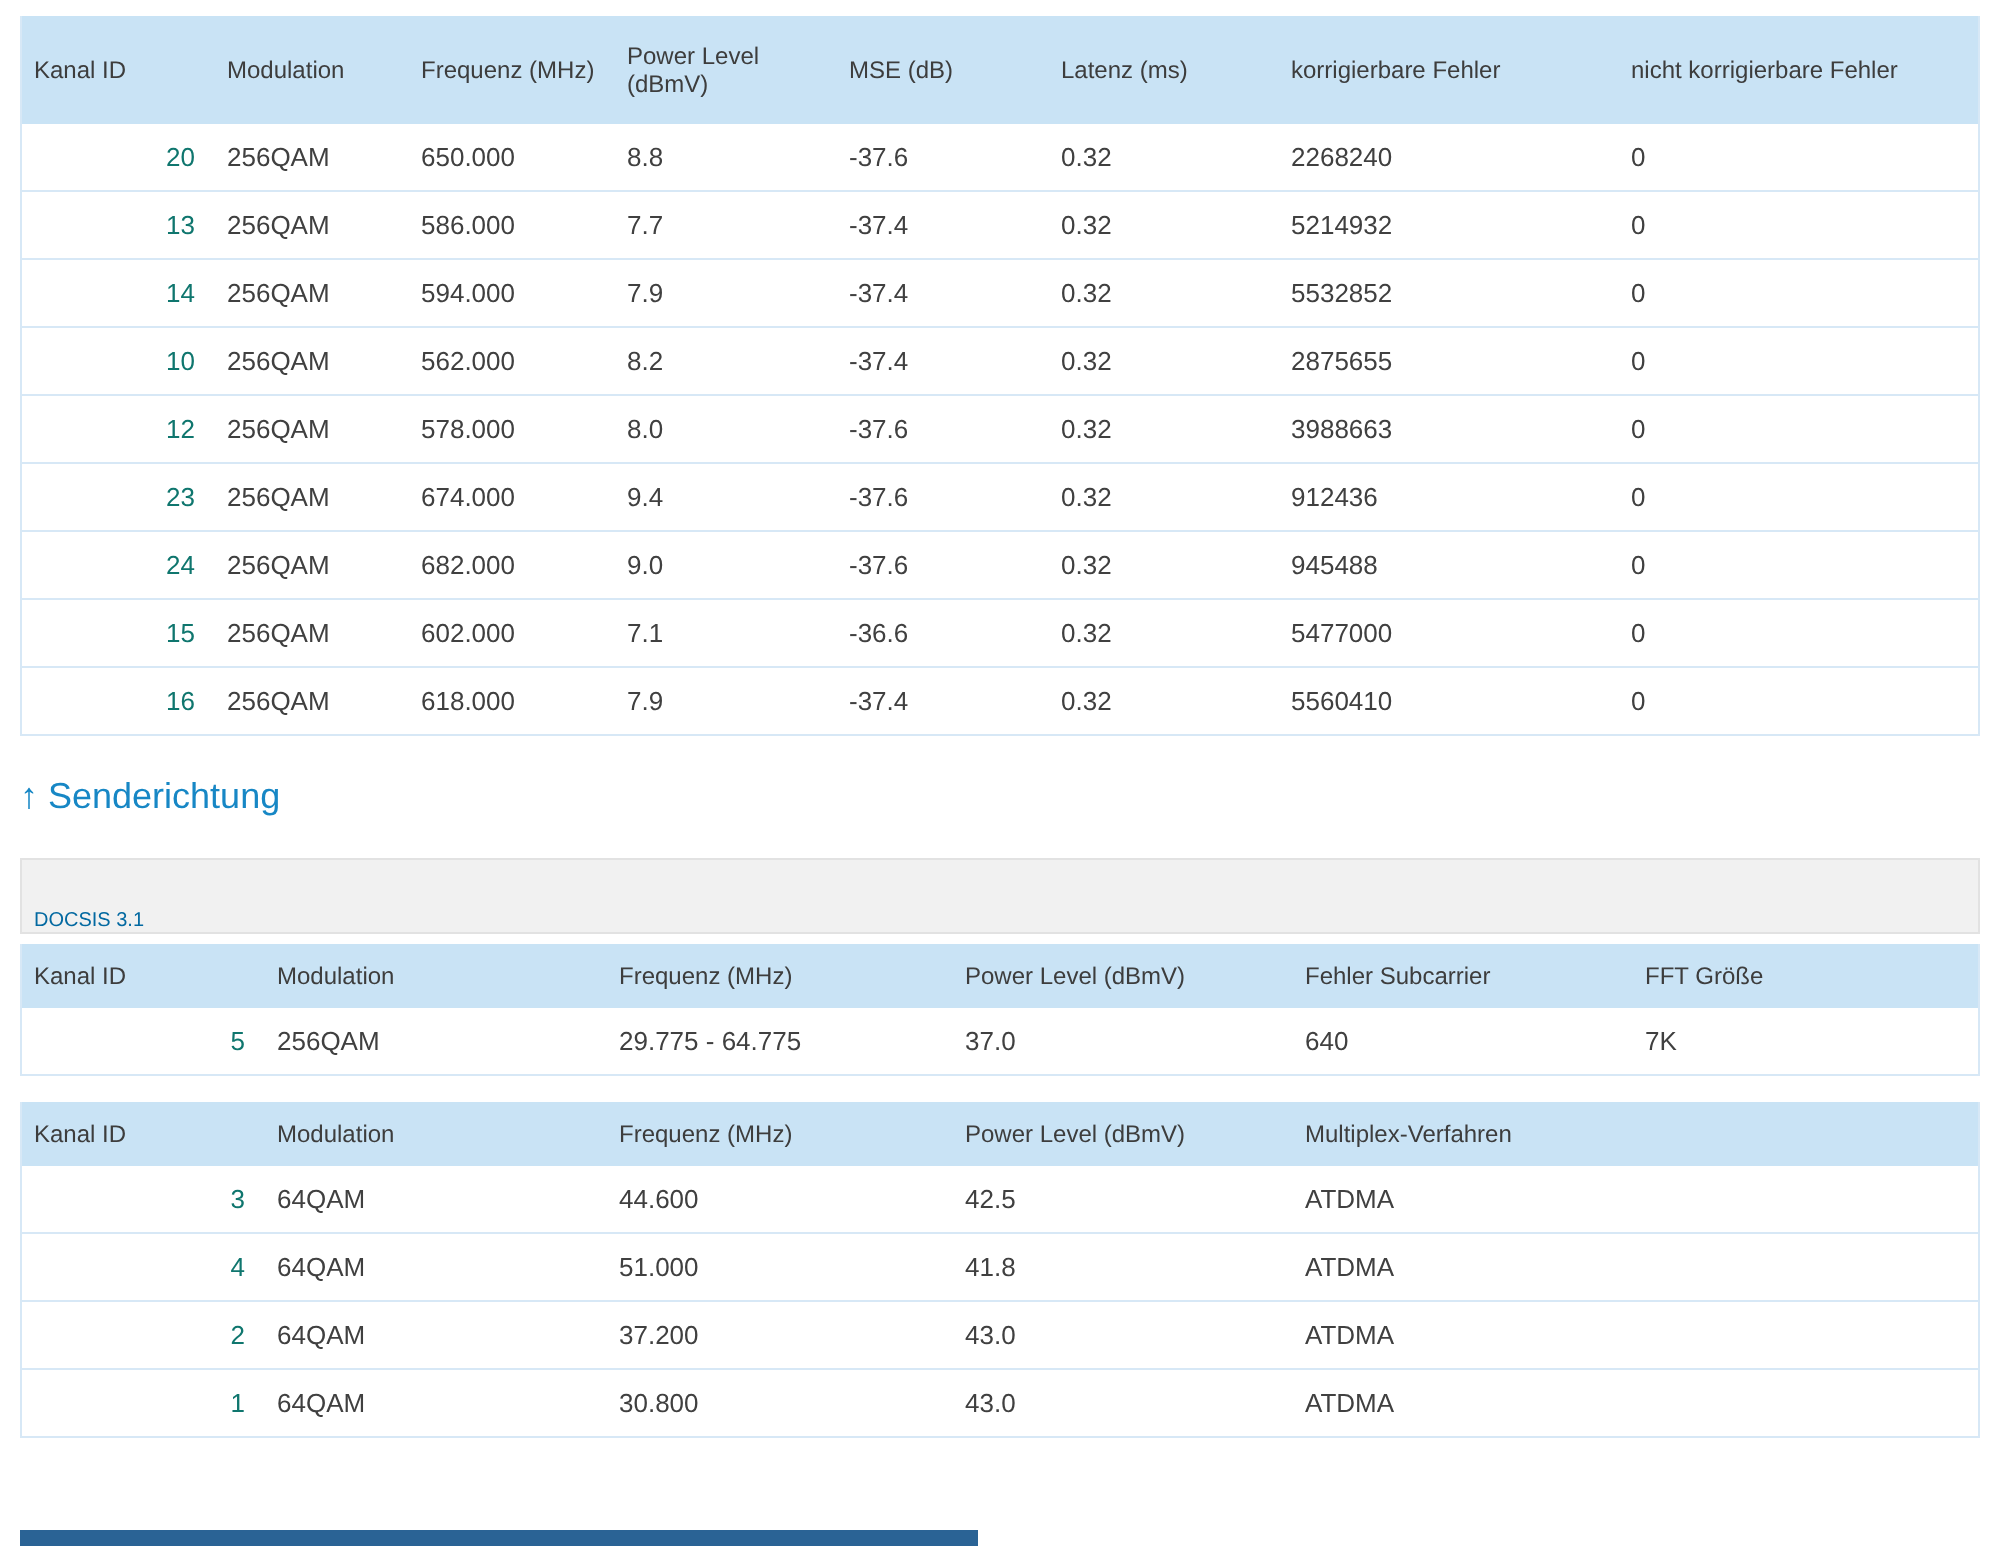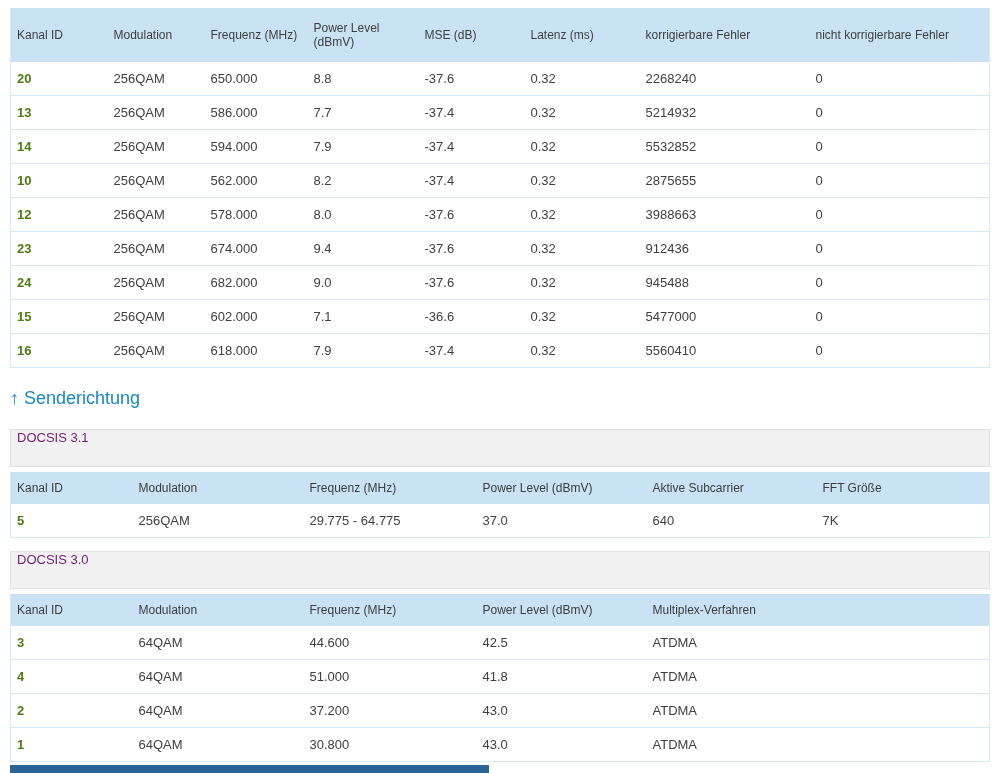--- a/index.html
+++ b/index.html
@@ -43,39 +43,39 @@
   }
   table.main thead th{height:54px;}
   tbody td{
     font-size:13px;
     padding:9px 10px 9px 6px;
     border-bottom:1px solid var(--row_border);
     white-space:nowrap;
     overflow:hidden;
     color:var(--text_color);
   }
-  tbody td:first-child{font-weight:700;color:#4d7c0f;}
+  tbody td:first-child{font-weight:400;color:#0f766e;text-align:right;}
   h2.updir{
     color:var(--accent);
     font-size:18px;
     font-weight:400;
     line-height:21px;
     margin:20px 0 0 0;
   }
   .section31{margin-top:20px;}
   .section30{margin-top:13px;}
   .band{
     height:38px;
     background:var(--band_bg);
     border:1px solid var(--band_border);
     display:flex;
-    align-items:flex-start;
+    align-items:flex-end;
     padding:0 6px;
-    font-size:13px;
-    color:#701a75;
+    font-size:10px;
+    color:#0369a1;
   }
   .section table{margin-top:5px;}
   .bottom-bar{
     position:absolute;
     left:10px;
     bottom:0;
     width:479px;
     height:8px;
     background:var(--bar_color);
   }
@@ -216,41 +216,38 @@
         <col style="width:170px">
           <col style="width:170px">
           <col>
       </colgroup>
       <thead>
         <tr>
             <th>Kanal ID</th>
             <th>Modulation</th>
             <th>Frequenz (MHz)</th>
             <th>Power Level (dBmV)</th>
-            <th>Aktive Subcarrier</th>
+            <th>Fehler Subcarrier</th>
             <th>FFT Größe</th>
           </tr>
       </thead>
       <tbody>
           <tr>
             <td>5</td>
             <td>256QAM</td>
             <td>29.775 - 64.775</td>
             <td>37.0</td>
             <td>640</td>
             <td>7K</td>
           </tr>
         </tbody>
     </table>
   </div>
 
   <div class="section section30">
-    <div class="band">
-      <span>DOCSIS 3.0</span>
-    </div>
     <table>
       <colgroup>
         <col style="width:122px">
           <col style="width:171px">
           <col style="width:173px">
         <col style="width:170px">
           <col>
       </colgroup>
       <thead>
         <tr>

